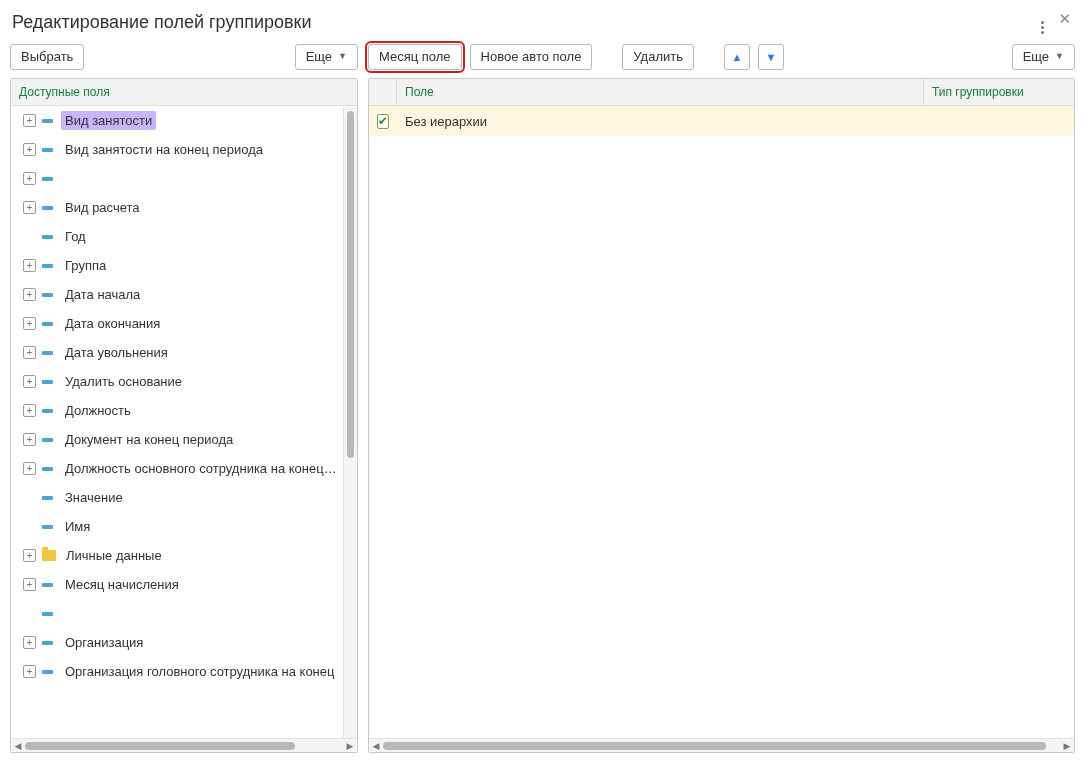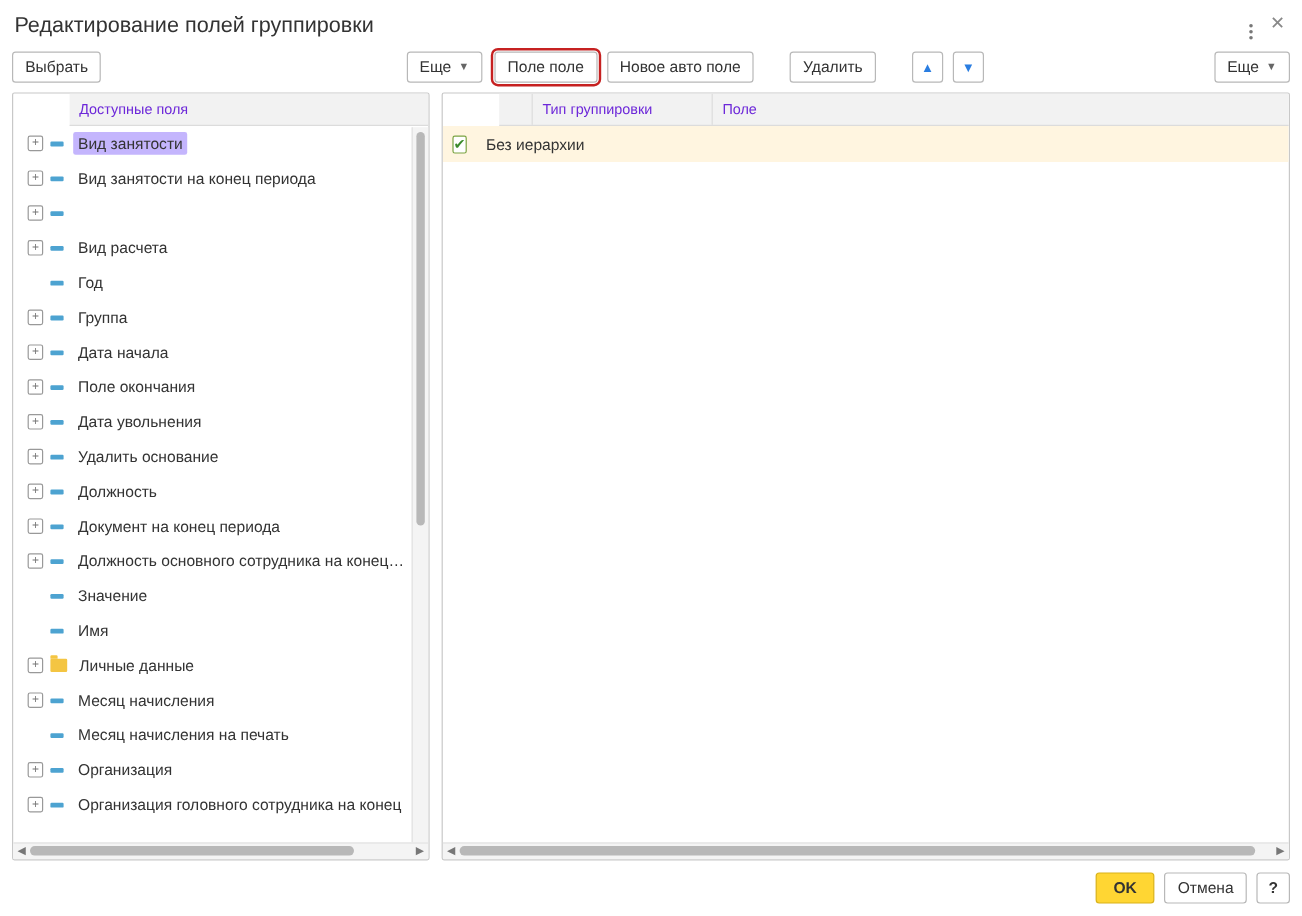--- a/index.html
+++ b/index.html
@@ -34,21 +34,21 @@
     padding-right: 4px;
   }
   .title-icons .icon { color: #888; cursor: pointer; font-size: 15px; }
 
   .toolbar-row {
     display: flex;
     gap: 10px;
     padding-bottom: 8px;
   }
   .left-toolbar, .right-toolbar { display: flex; gap: 8px; align-items: center; }
-  .left-toolbar { width: 392px; justify-content: space-between; }
+  .left-toolbar { width: 348px; justify-content: space-between; }
   .right-toolbar { flex: 1; }
   .right-toolbar .spacer { flex: 1; }
 
   .btn {
     background: #fff;
     border: 1px solid #b8b8b8;
     border-radius: 3px;
     padding: 5px 10px;
     font-size: 13px;
     cursor: pointer;
@@ -88,22 +88,21 @@
     overflow: hidden;
   }
   .left-panel { width: 348px; }
   .right-panel { flex: 1; }
 
   .panel-header {
     display: flex;
     background: #f2f2f2;
     border-bottom: 1px solid #dcdcdc;
     font-size: 12px;
-    color: #6d28d9;
-    margin-left: 47px;
+    color: #15803d;
   }
   .panel-header .hcell {
     padding: 6px 8px;
     border-right: 1px solid #dcdcdc;
   }
   .panel-header .hcell:last-child { border-right: none; }
 
   .tree-body {
     flex: 1;
     overflow-y: auto;
@@ -270,21 +269,21 @@
 
   <div class="toolbar-row">
     <div class="left-toolbar">
       <button class="btn">Выбрать</button>
       <button class="btn">
         <span>Еще</span>
         <span class="caret">▼</span>
       </button>
     </div>
     <div class="right-toolbar">
-      <button class="btn highlight">Поле поле</button>
+      <button class="btn highlight">Месяц поле</button>
       <button class="btn">Новое авто поле</button>
       <button class="btn" style="margin-left:22px">Удалить</button>
       <button class="btn arrow-btn" style="margin-left:22px">
           <span class="arrow-up"></span>
         </button>
       <button class="btn arrow-btn">
           <span class="arrow-down"></span>
         </button>
       <div class="spacer"></div>
       <button class="btn">
@@ -331,21 +330,21 @@
             <span class="tree-label">Группа</span>
           </div>
           <div class="tree-row">
             <span class="expander">+</span>
             <span class="fld-icon"></span>
             <span class="tree-label">Дата начала</span>
           </div>
           <div class="tree-row">
             <span class="expander">+</span>
             <span class="fld-icon"></span>
-            <span class="tree-label">Поле окончания</span>
+            <span class="tree-label">Дата окончания</span>
           </div>
           <div class="tree-row">
             <span class="expander">+</span>
             <span class="fld-icon"></span>
             <span class="tree-label">Дата увольнения</span>
           </div>
           <div class="tree-row">
             <span class="expander">+</span>
             <span class="fld-icon"></span>
             <span class="tree-label">Удалить основание</span>
@@ -381,21 +380,20 @@
             <span class="tree-label">Личные данные</span>
           </div>
           <div class="tree-row">
             <span class="expander">+</span>
             <span class="fld-icon"></span>
             <span class="tree-label">Месяц начисления</span>
           </div>
           <div class="tree-row">
             <span class="expander blank"></span>
             <span class="fld-icon"></span>
-            <span class="tree-label">Месяц начисления на печать</span>
           </div>
           <div class="tree-row">
             <span class="expander">+</span>
             <span class="fld-icon"></span>
             <span class="tree-label">Организация</span>
           </div>
           <div class="tree-row">
             <span class="expander">+</span>
             <span class="fld-icon"></span>
             <span class="tree-label">Организация головного сотрудника на конец</span>
@@ -407,38 +405,33 @@
       <div class="hscroll">
         <div class="arrow-l">◀</div>
         <div class="thumb" style="width:78%;"></div>
         <div class="arrow-r">▶</div>
       </div>
     </div>
 
     <div class="panel right-panel">
       <div class="panel-header right-header">
         <div class="hcell col-check"></div>
+        <div class="hcell col-field">Поле</div>
         <div class="hcell col-type">Тип группировки</div>
-        <div class="hcell col-field">Поле</div>
       </div>
       <div class="right-body" id="right-body">
           <div class="right-row">
             <div class="cell col-check">
               <span class="checkbox">✔</span>
             </div>
             <div class="cell col-type">Без иерархии</div>
           </div>
         </div>
       <div class="hscroll">
         <div class="arrow-l">◀</div>
         <div class="thumb" style="width:94%;"></div>
         <div class="arrow-r">▶</div>
       </div>
     </div>
   </div>
 
-  <div class="footer">
-    <button class="btn ok">OK</button>
-    <button class="btn">Отмена</button>
-    <button class="btn help">?</button>
-  </div>
 
 </div>
 
 </body></html>

